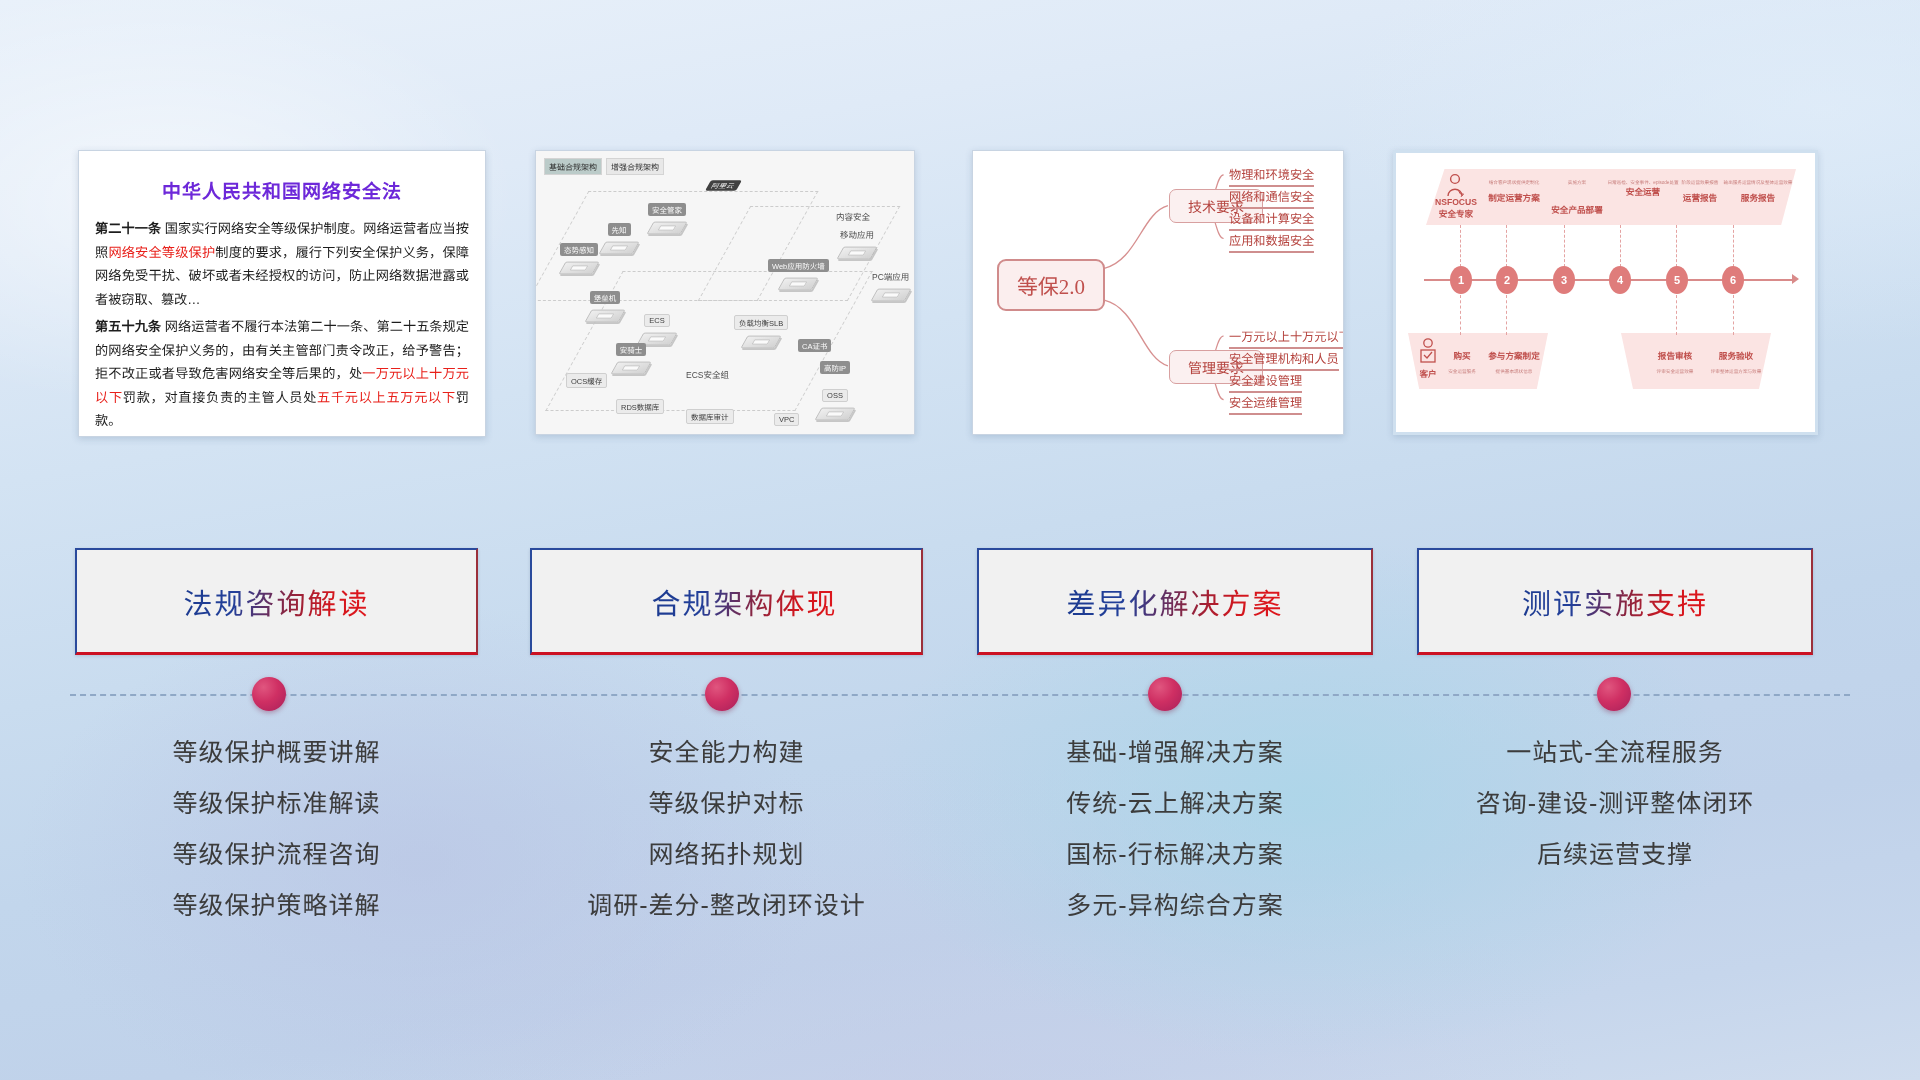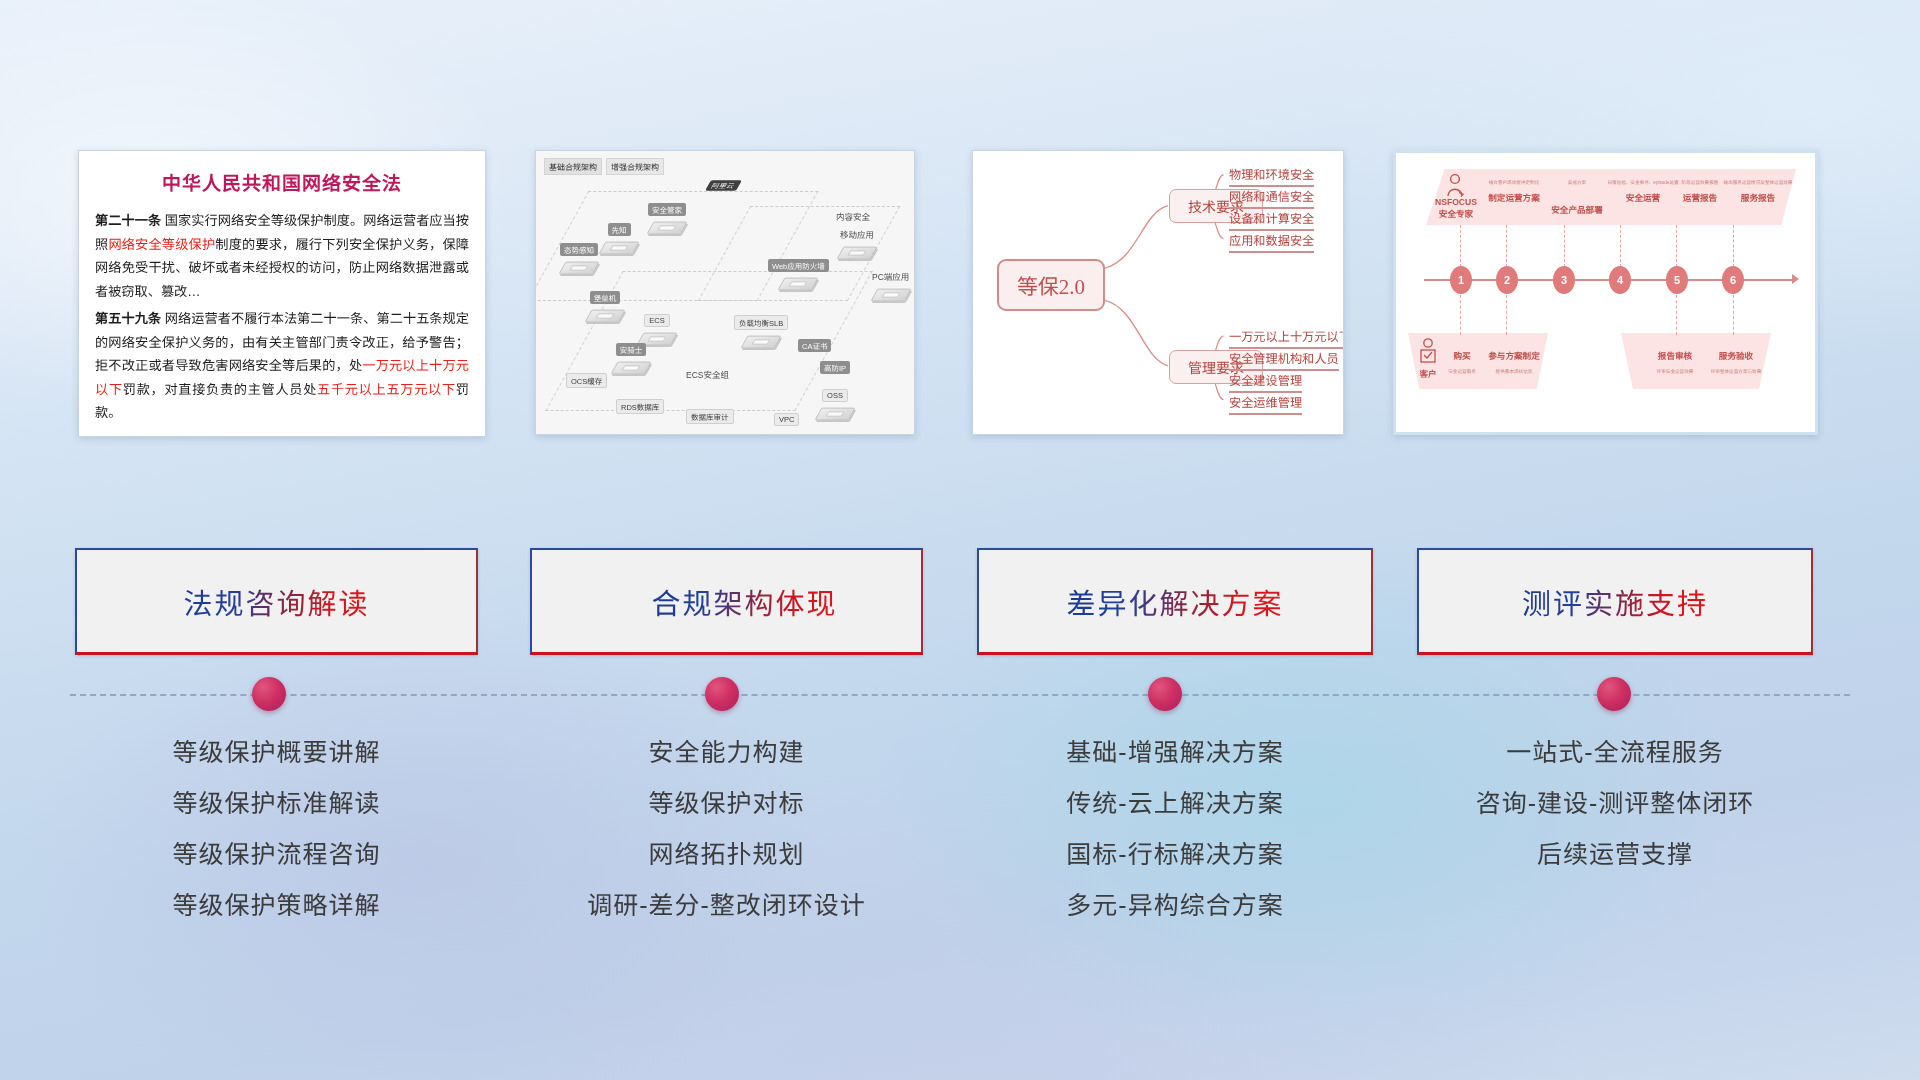--- a/index.html
+++ b/index.html
@@ -31,33 +31,33 @@
   }
   .shot-1 { left: 78px;  width: 408px; height: 287px; }
   .shot-2 { left: 535px; width: 380px; height: 285px; }
   .shot-3 { left: 972px; width: 372px; height: 285px; }
   .shot-4 { left: 1393px; width: 425px; height: 285px;
             background: linear-gradient(135deg,#f2f6fb 0%,#ffffff 12%,#ffffff 88%,#eef3f9 100%);
             border: 3px solid #cfe0ef; }
 
   
   .law-title {
-    text-align: center; font-weight: bold; color: #be185d;
-    font-size: 19px; letter-spacing: 1px; margin-top: 17px;
+    text-align: center; font-weight: bold; color: #6d28d9;
+    font-size: 19px; letter-spacing: 1px; margin-top: 25px;
   }
   .law-body { padding: 14px 16px 0 16px; font-size: 13.2px; color: #1d1d1d; line-height: 1.78; text-align: justify; }
   .law-body p { margin-bottom: 4px; }
   .law-art { font-weight: bold; }
   .law-red { color: #e8201a; }
 
   
   .arch { position: relative; width: 100%; height: 100%; background: #fbfbfb; filter: saturate(0.12) contrast(0.96); }
   .arch-tabs { position: absolute; top: 7px; left: 8px; display: flex; gap: 4px; }
   .arch-tab { font-size: 8px; color: #2b2b2b; padding: 2px 4px; background: #ececec; border: 1px solid #d8d8d8; }
-  .arch-tab.sel { background: #e5e5e5; text-align: right; }
+  .arch-tab.sel { background: #5eead4; text-align: right; }
   .iso-zone { position: absolute; border: 1px dashed #cfcfcf; transform: skewX(-29deg); }
   .node { position: absolute; display: flex; flex-direction: column; align-items: center; }
   .node .box3d {
     width: 34px; height: 20px; background: linear-gradient(145deg,#f3f3f3,#d6d6d6);
     border: 1px solid #b9b9b9; border-radius: 2px;
     transform: skewX(-29deg) scaleY(0.62); box-shadow: 2px 3px 0 #c9c9c9;
   }
   .node .box3d i { display:block; width:16px; height:8px; margin: 5px auto; background:#fff; border:1px solid #c2c2c2; }
   .tag { font-size: 7.5px; color: #fff; background: #8f8f8f; padding: 1px 4px; border-radius: 2px; white-space: nowrap; margin-bottom: 2px; }
   .tag.light { background: #efefef; color: #3a3a3a; border: 1px solid #d2d2d2; }
@@ -342,21 +342,21 @@
       <div class="tl-col" style="left:82px; top:26px; width:72px;">
         <div class="tl-sub">结合客户现状提供定制化</div>
         <div class="tl-head" style="margin-top:6px;">制定运营方案</div>
       </div>
       <div class="tl-col" style="left:140px; top:26px; width:82px;">
         <div class="tl-sub">实施方案</div>
         <div class="tl-head" style="margin-top:18px;">安全产品部署</div>
       </div>
       <div class="tl-col" style="left:198px; top:26px; width:98px;">
         <div class="tl-sub">日常巡检、安全事件、episode处置</div>
-        <div class="tl-head" style="margin-top:6px;">安全运营</div>
+        <div class="tl-head" style="">安全运营</div>
       </div>
       <div class="tl-col" style="left:258px; top:26px; width:92px;">
         <div class="tl-sub">阶段运营效果报告</div>
         <div class="tl-head" style="margin-top:6px;">运营报告</div>
       </div>
       <div class="tl-col" style="left:310px; top:26px; width:104px;">
         <div class="tl-sub">输出服务运营情况及整体运营效果</div>
         <div class="tl-head" style="margin-top:6px;">服务报告</div>
       </div>
 

